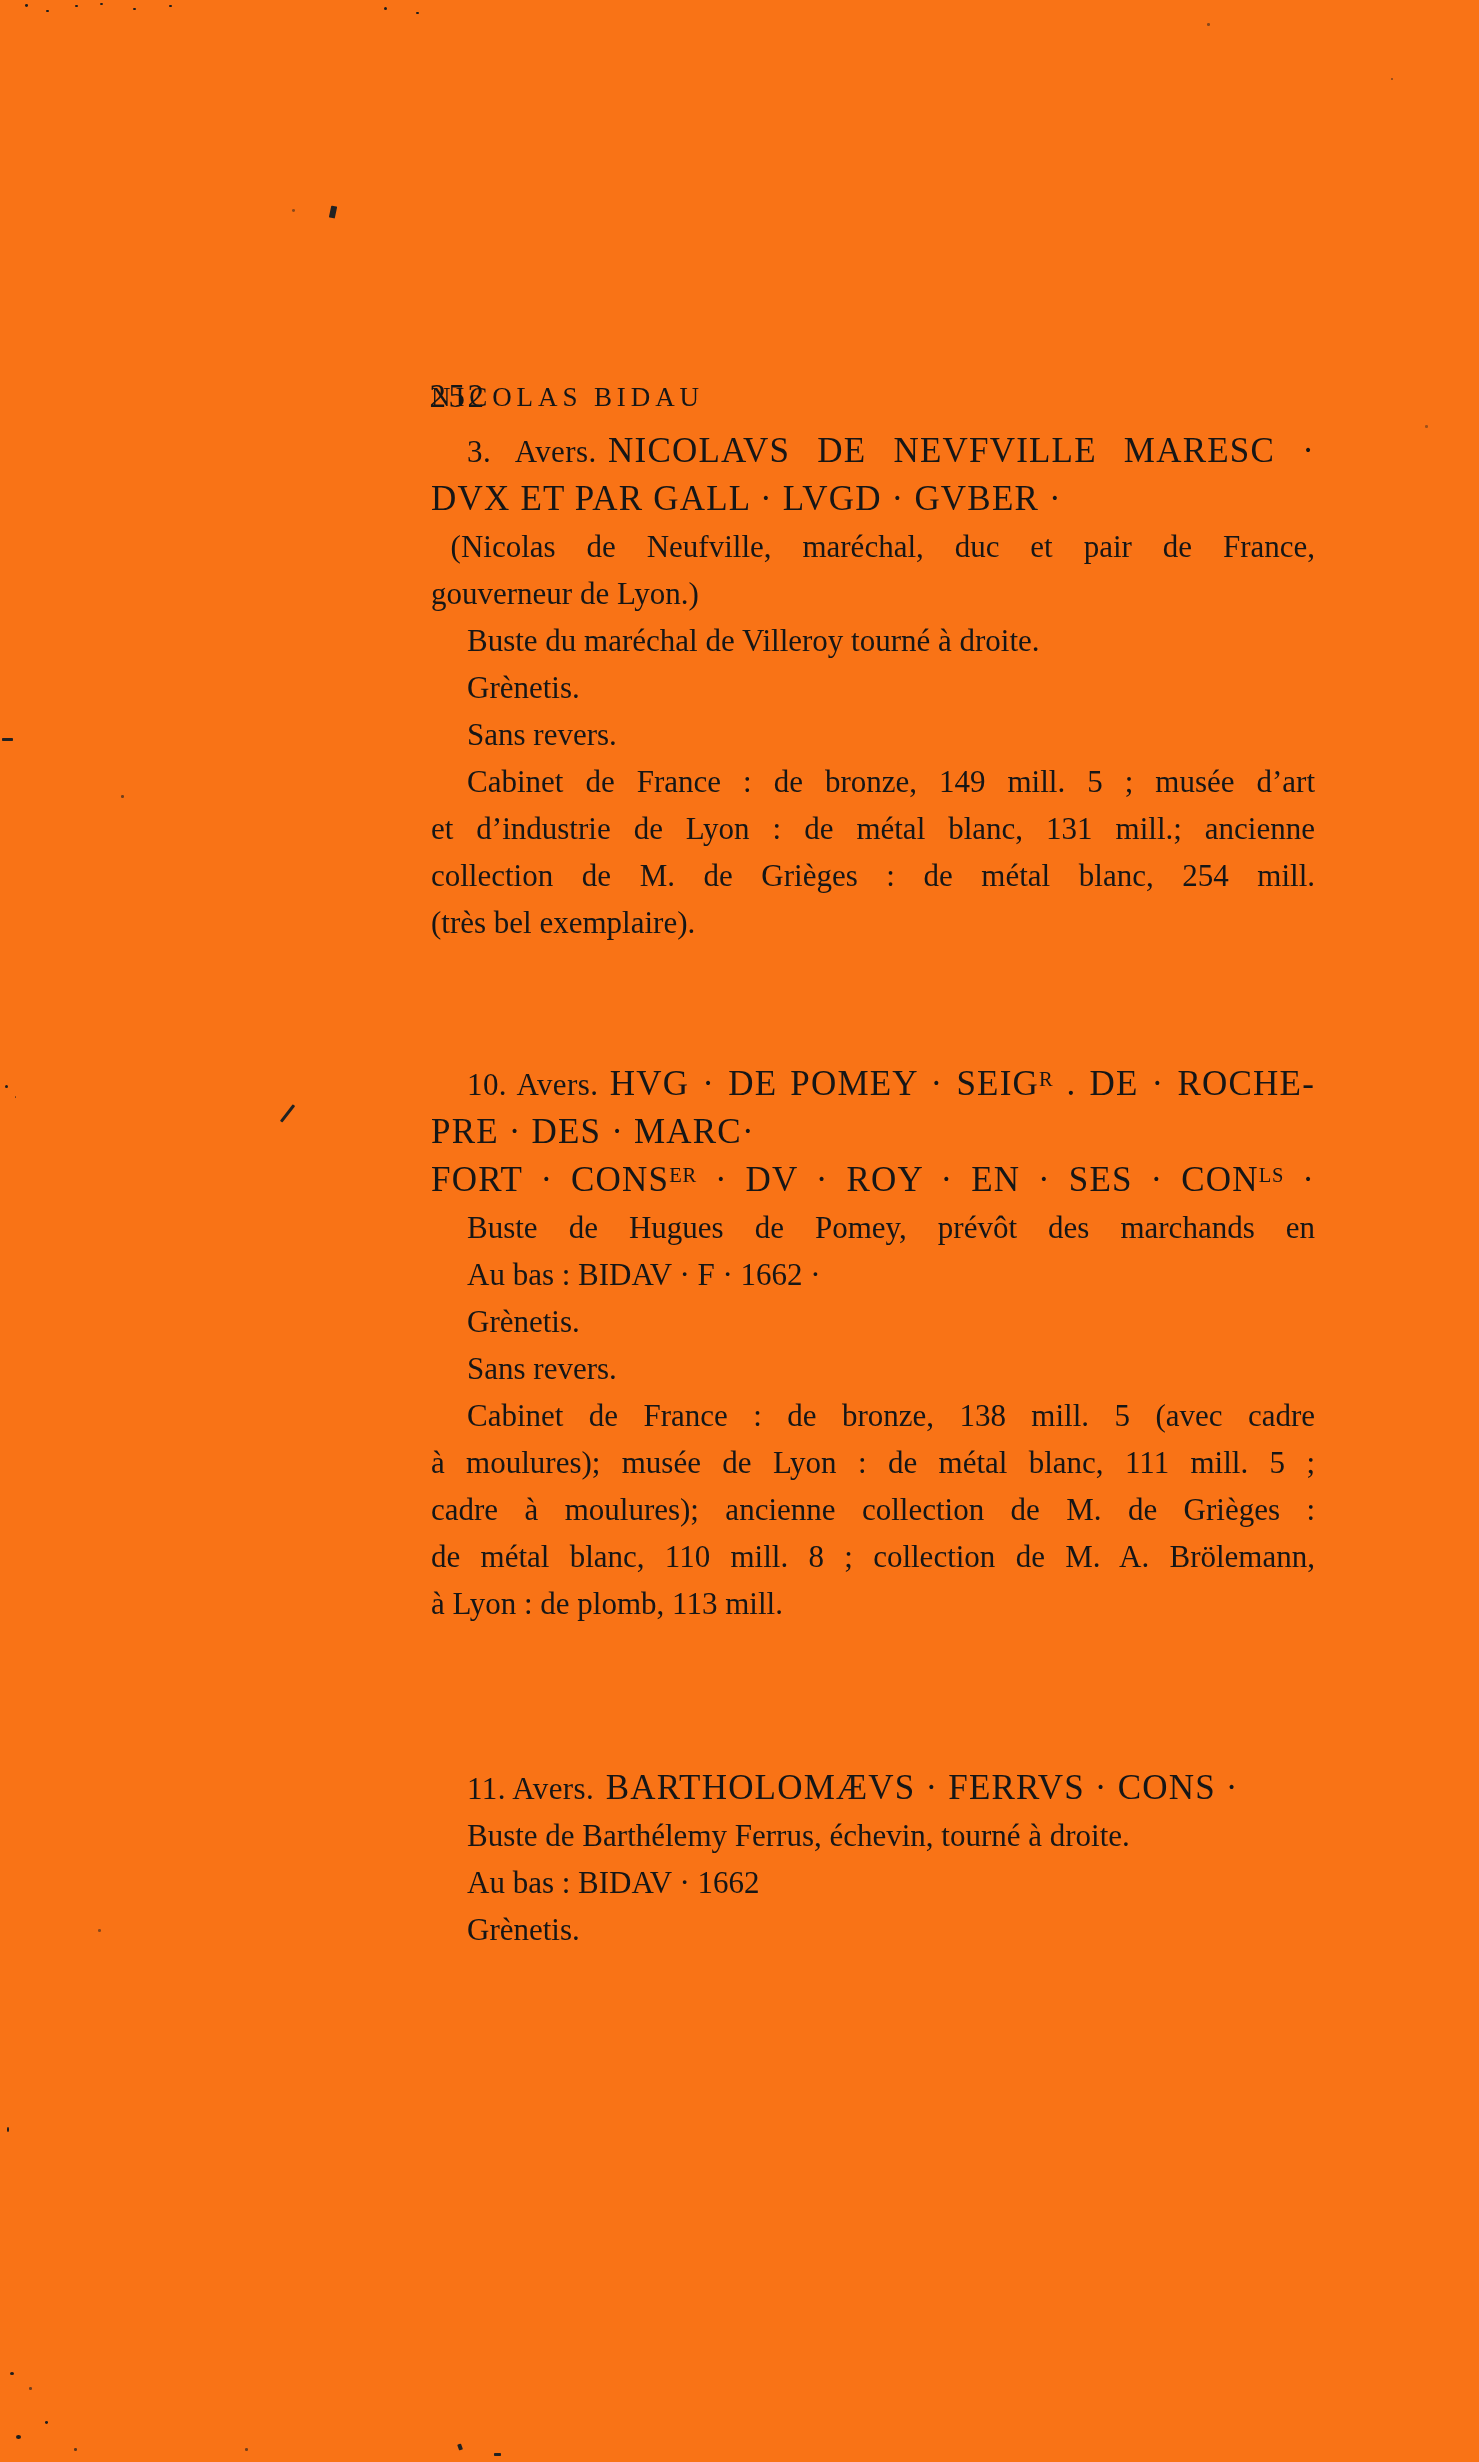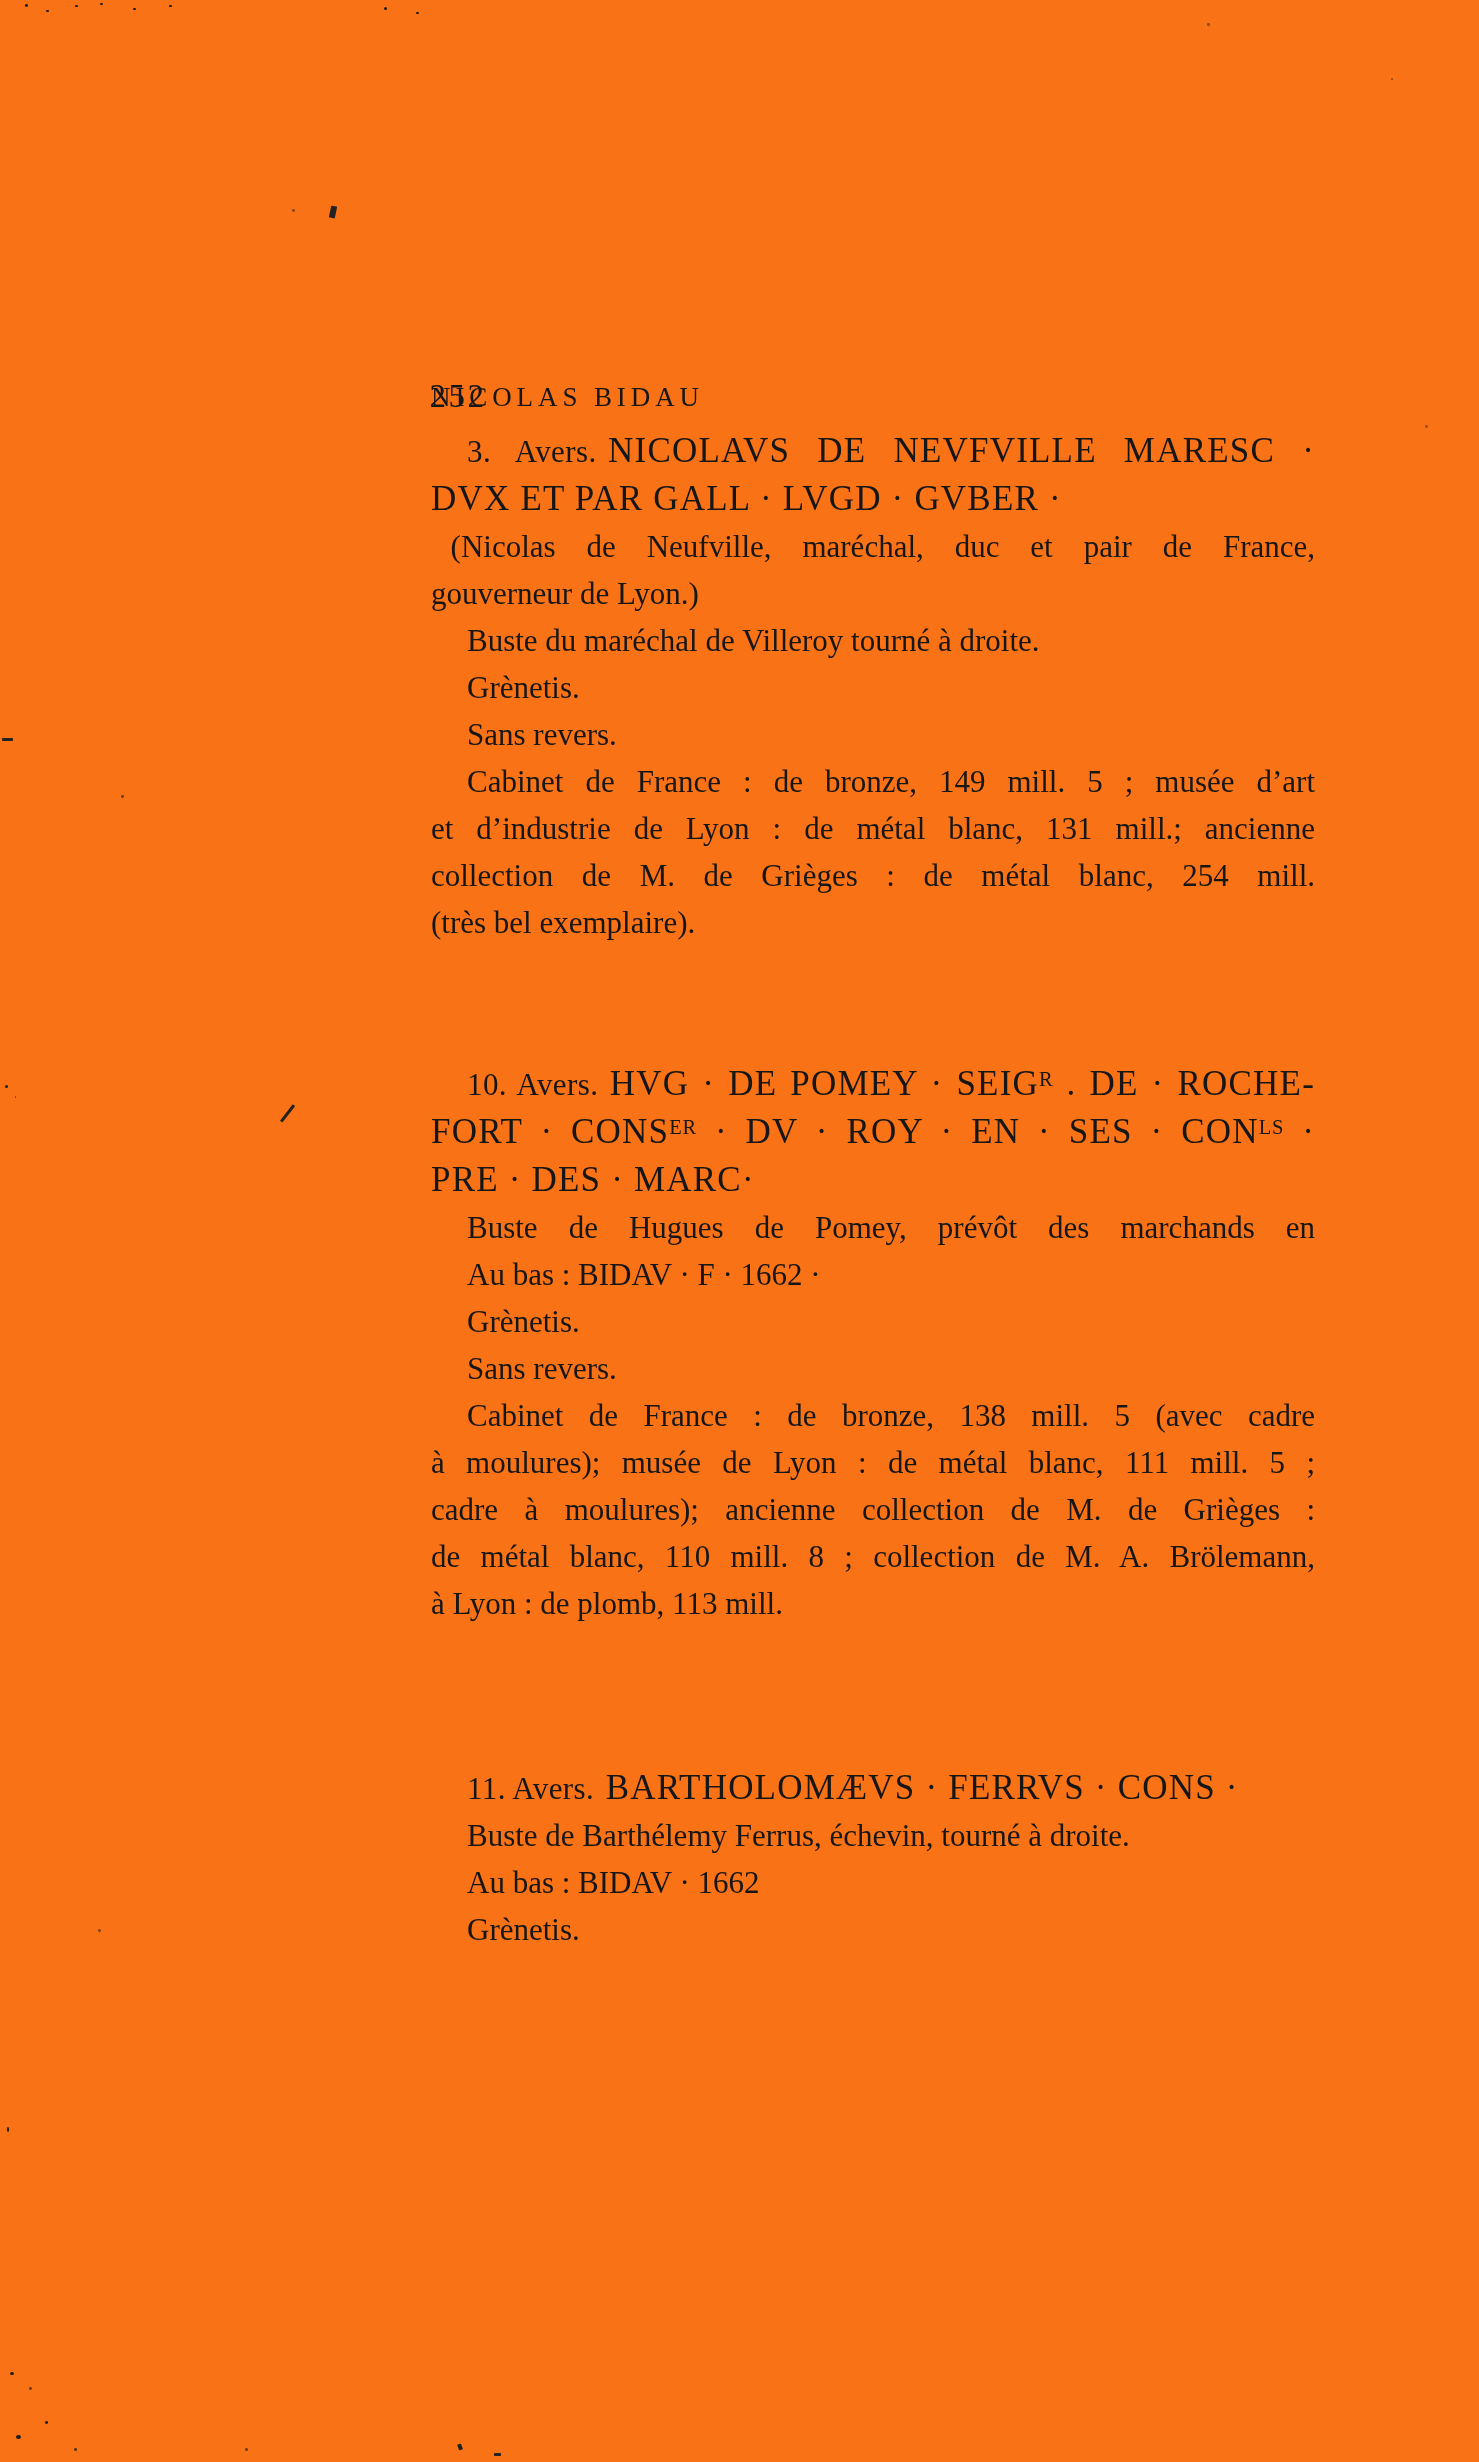--- a/index.html
+++ b/index.html
@@ -59,22 +59,22 @@
     <div class="line left ind">Grènetis.</div>
     <div class="line left ind">Sans revers.</div>
     <div class="line just ind">Cabinet de France : de bronze, 149 mill. 5 ; musée d’art</div>
     <div class="line just">et d’industrie de Lyon : de métal blanc, 131 mill.; ancienne</div>
     <div class="line just">collection de M. de Grièges : de métal blanc, 254 mill.</div>
     <div class="line left">(très bel exemplaire).</div>
   </div>
 
   <div class="col entry" id="entry10">
     <div class="line just ind"><span class="prefix">10. Avers.</span><span class="legend"><span>HVG · DE POMEY · SEIG</span><sup>R</sup><span> . DE · ROCHE-</span></span></div>
+    <div class="line left"><span class="legend">PRE · DES · MARC·</span></div>
     <div class="line just"><span class="legend"><span>FORT · CONS</span><sup>ER</sup><span> · DV · ROY · EN · SES · CON</span><sup>LS</sup><span> ·</span></span></div>
-    <div class="line left"><span class="legend">PRE · DES · MARC·</span></div>
     <div class="line just ind">Buste de Hugues de Pomey, prévôt des marchands en</div>
     <div class="line left ind">Au bas : BIDAV · F · 1662 ·</div>
     <div class="line left ind">Grènetis.</div>
     <div class="line left ind">Sans revers.</div>
     <div class="line just ind">Cabinet de France : de bronze, 138 mill. 5 (avec cadre</div>
     <div class="line just">à moulures); musée de Lyon : de métal blanc, 111 mill. 5 ;</div>
     <div class="line just">cadre à moulures); ancienne collection de M. de Grièges :</div>
     <div class="line just">de métal blanc, 110 mill. 8 ; collection de M. A. Brölemann,</div>
     <div class="line left">à Lyon : de plomb, 113 mill.</div>
   </div>

